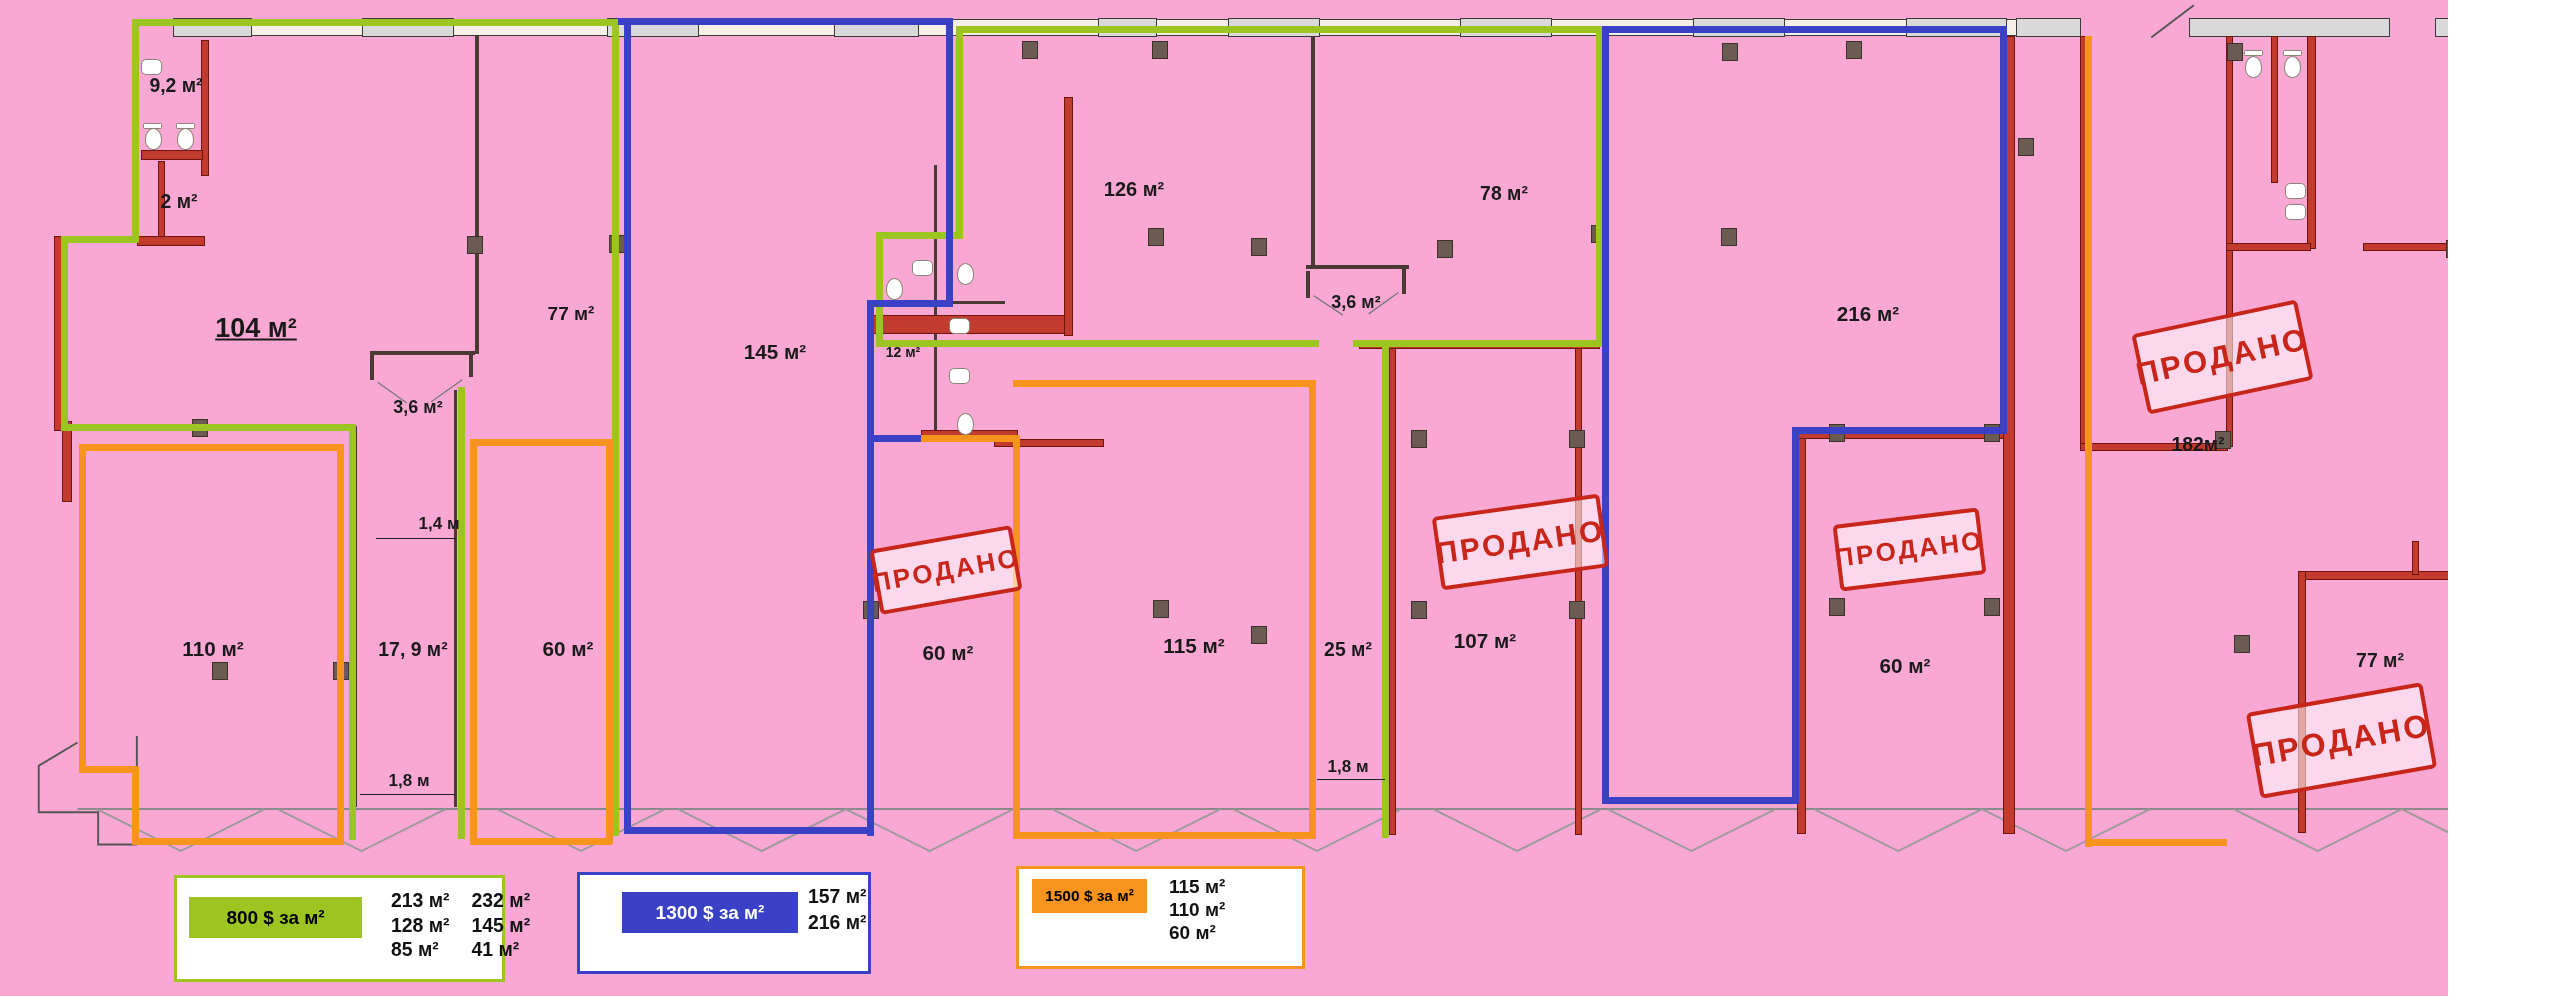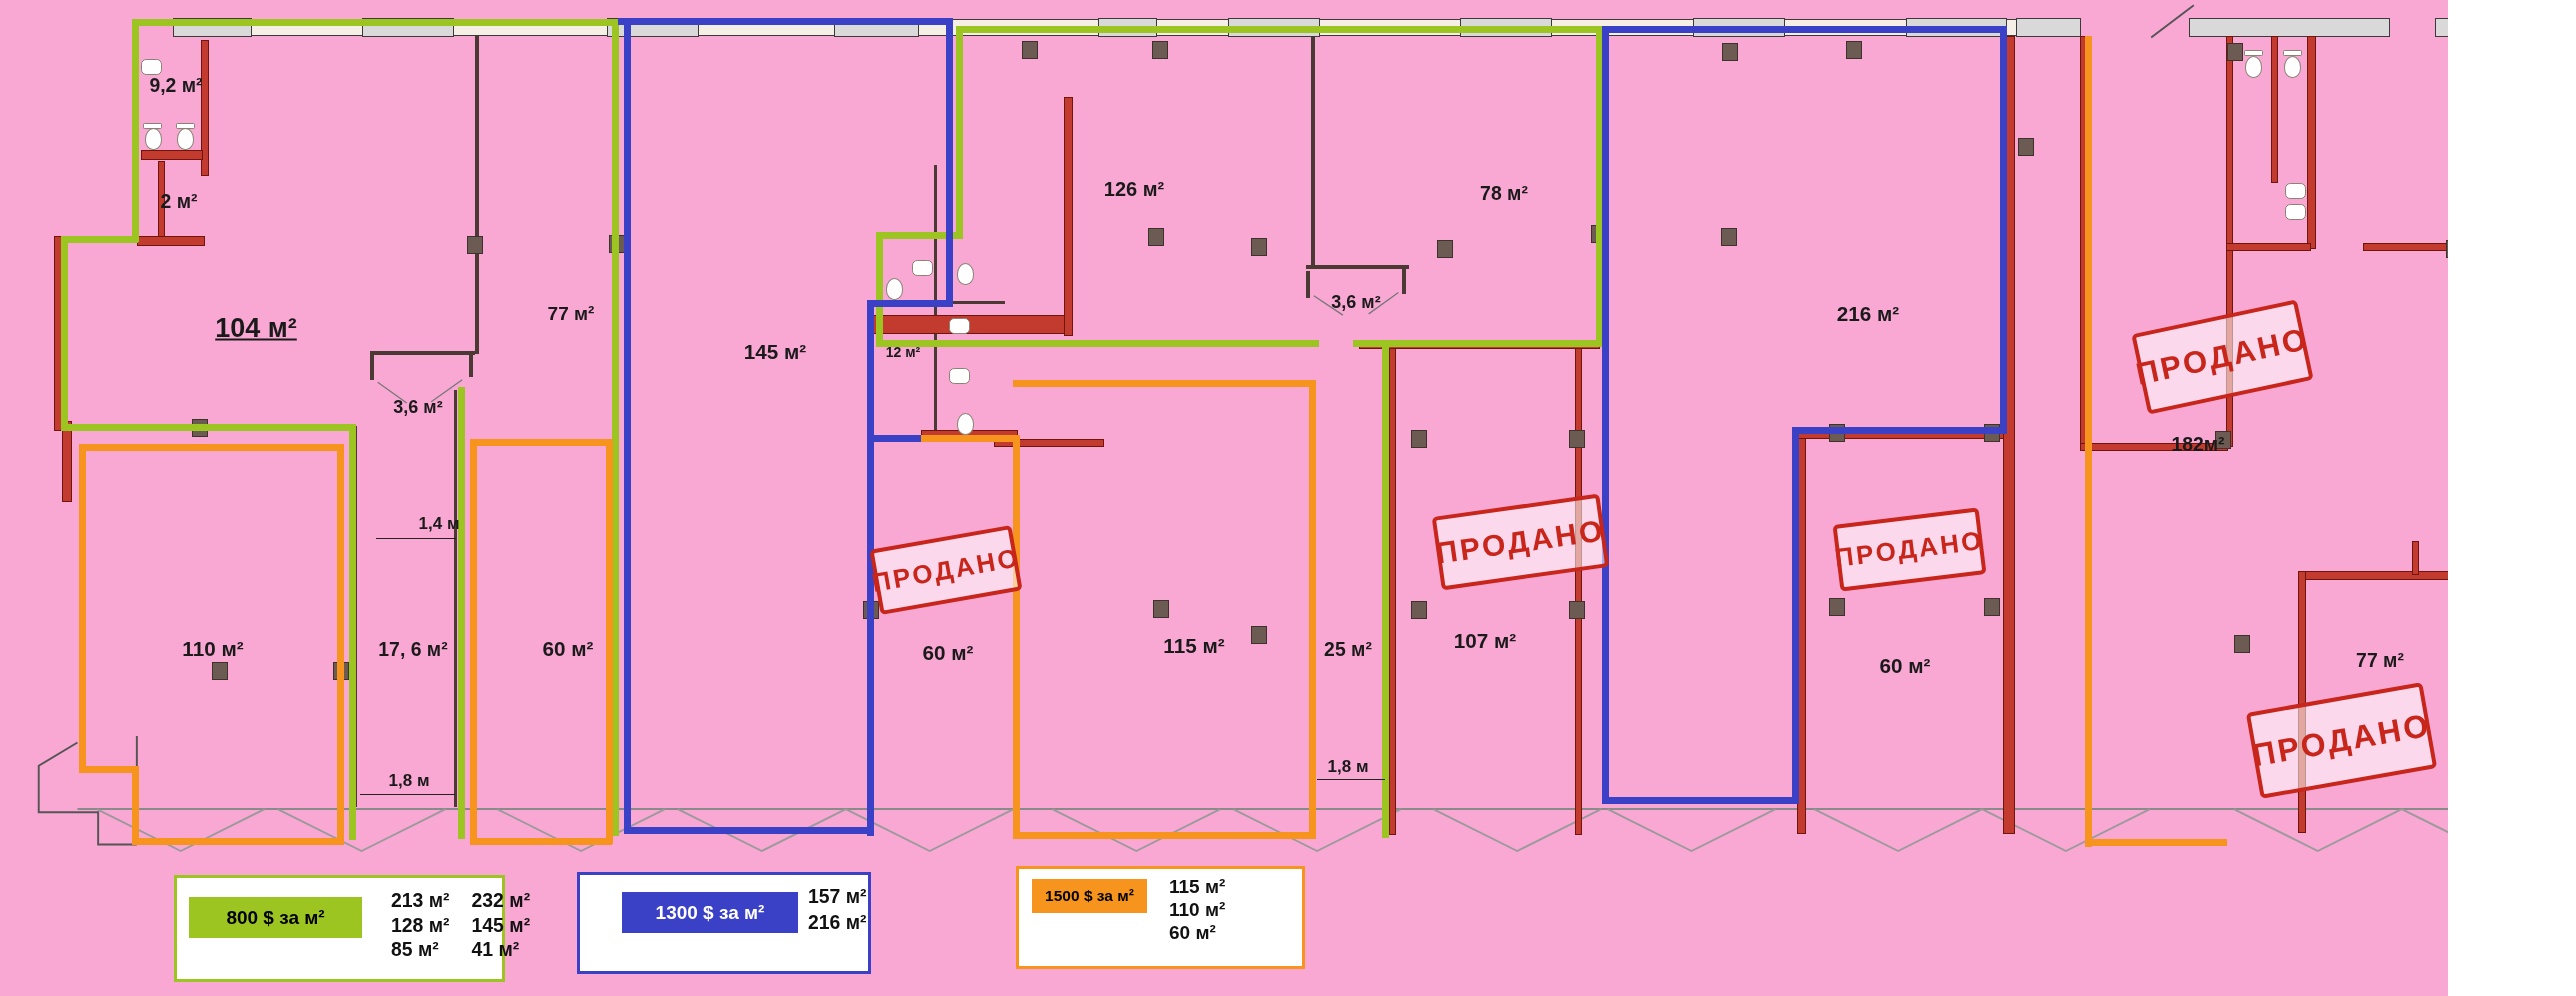--- a/index.html
+++ b/index.html
@@ -69,21 +69,21 @@
   </svg>
 
   <div class="band" style="left:173px;top:19.4px;width:1906px;height:17px;"></div>
 
   <div class="rlabel" style="left:176px;top:85px;font-size:19.4px;">9,2 м²</div>
   <div class="rlabel" style="left:179px;top:201px;font-size:19.4px;">2 м²</div>
   <div class="rlabel" style="left:256px;top:328px;font-size:27px;text-decoration:underline;">104 м²</div>
   <div class="rlabel" style="left:571px;top:314px;font-size:19px;">77 м²</div>
   <div class="rlabel" style="left:418px;top:407px;font-size:18px;">3,6 м²</div>
   <div class="rlabel" style="left:213px;top:649px;font-size:20.7px;">110 м²</div>
-  <div class="rlabel" style="left:413px;top:649px;font-size:19.4px;">17, 6 м²</div>
+  <div class="rlabel" style="left:413px;top:649px;font-size:19.4px;">17, 9 м²</div>
   <div class="rlabel" style="left:568px;top:649px;font-size:20.7px;">60 м²</div>
   <div class="rlabel" style="left:775px;top:352px;font-size:20.7px;">145 м²</div>
   <div class="rlabel" style="left:903px;top:352px;font-size:14px;">12 м²</div>
   <div class="rlabel" style="left:1134px;top:189px;font-size:20px;">126 м²</div>
   <div class="rlabel" style="left:948px;top:653px;font-size:20.7px;">60 м²</div>
   <div class="rlabel" style="left:1194px;top:646px;font-size:20.7px;">115 м²</div>
   <div class="rlabel" style="left:1356px;top:302px;font-size:18px;">3,6 м²</div>
   <div class="rlabel" style="left:1348px;top:649px;font-size:19.4px;">25 м²</div>
   <div class="rlabel" style="left:1504px;top:193px;font-size:19.4px;">78 м²</div>
   <div class="rlabel" style="left:1485px;top:641px;font-size:20.7px;">107 м²</div>

